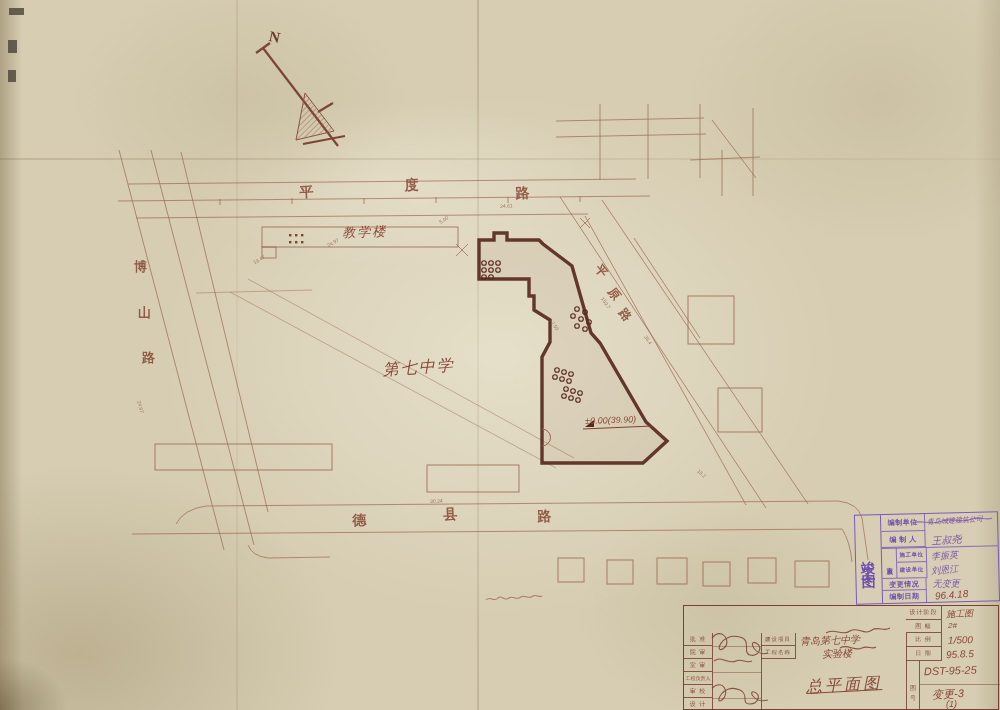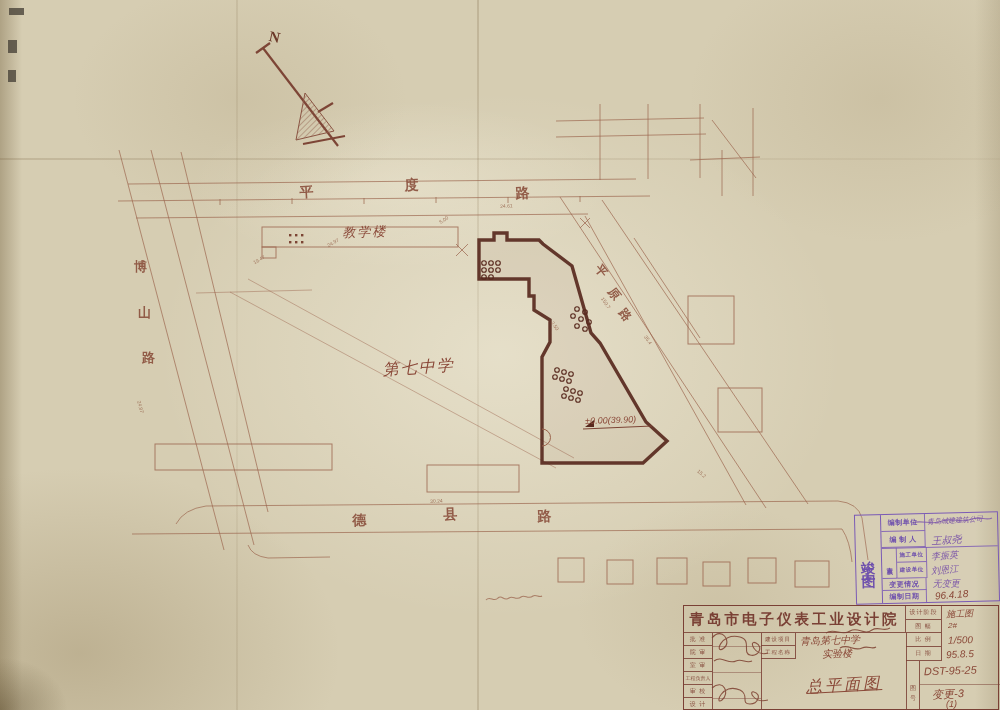--- a/index.html
+++ b/index.html
@@ -246,21 +246,20 @@
 
     <div class="st-cell st-label" style="left:26px;top:64px;width:44px;height:12px;border-right-width:1px;border-bottom-width:1px">变更情况</div>
     <div class="st-cell st-hand" style="left:76px;top:64px;width:64px;height:12px;font-size:9px">无变更</div>
 
     <div class="st-cell st-label" style="left:26px;top:76px;width:44px;height:12px;border-right-width:1px">编制日期</div>
     <div class="st-cell st-hand" style="left:78px;top:75px;width:64px;height:13px;font-size:10px;color:#8a4838;transform:rotate(-3deg)">96.4.18</div>
   </div>
 
   <div class="titleblock">
 
-    <div class="tb-cell tb-inst" style="left:0;top:0;width:222px;height:27px;border-right-width:1px;border-bottom-width:1px">青岛市电子仪表工业设计院</div>
     <div class="tb-cell tb-label" style="left:222px;top:0;width:36px;height:14px;border-right-width:1px;border-bottom-width:1px">设计阶段</div>
     <div class="tb-cell tb-hand" style="left:262px;top:1px;width:52px;height:13px;font-size:9px;transform:rotate(-3deg)">施工图</div>
     <div class="tb-cell tb-label" style="left:222px;top:14px;width:36px;height:13px;border-right-width:1px;border-bottom-width:1px">图 幅</div>
     <div class="tb-cell tb-hand" style="left:264px;top:15px;width:48px;height:12px;font-size:8px">2#</div>
 
     <div class="tb-cell tb-label" style="left:0;top:27px;width:29px;height:13px;border-right-width:1px;border-bottom-width:1px">批 准</div>
     <div class="tb-cell tb-label" style="left:0;top:40px;width:29px;height:13px;border-right-width:1px;border-bottom-width:1px">院 审</div>
     <div class="tb-cell tb-label" style="left:0;top:53px;width:29px;height:13px;border-right-width:1px;border-bottom-width:1px">室 审</div>
     <div class="tb-cell tb-label" style="left:0;top:66px;width:29px;height:13px;border-right-width:1px;border-bottom-width:1px;font-size:5px;letter-spacing:0">工程负责人</div>
     <div class="tb-cell tb-label" style="left:0;top:79px;width:29px;height:13px;border-right-width:1px;border-bottom-width:1px">审 校</div>

